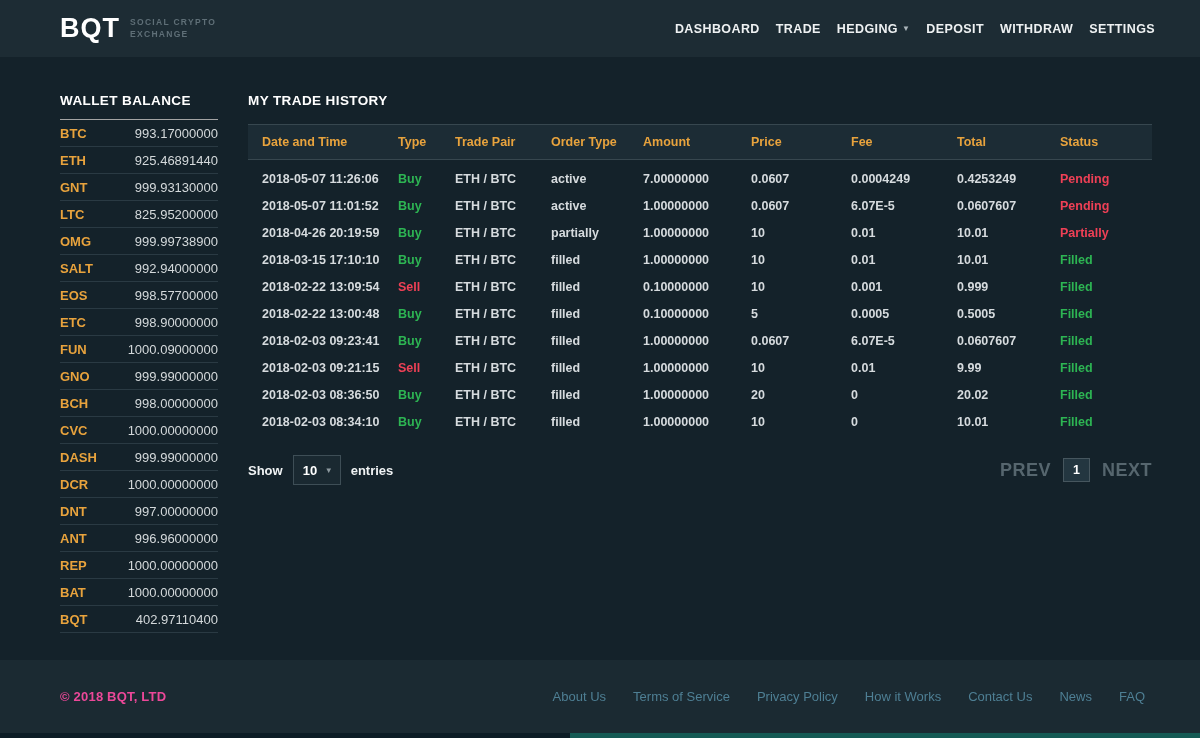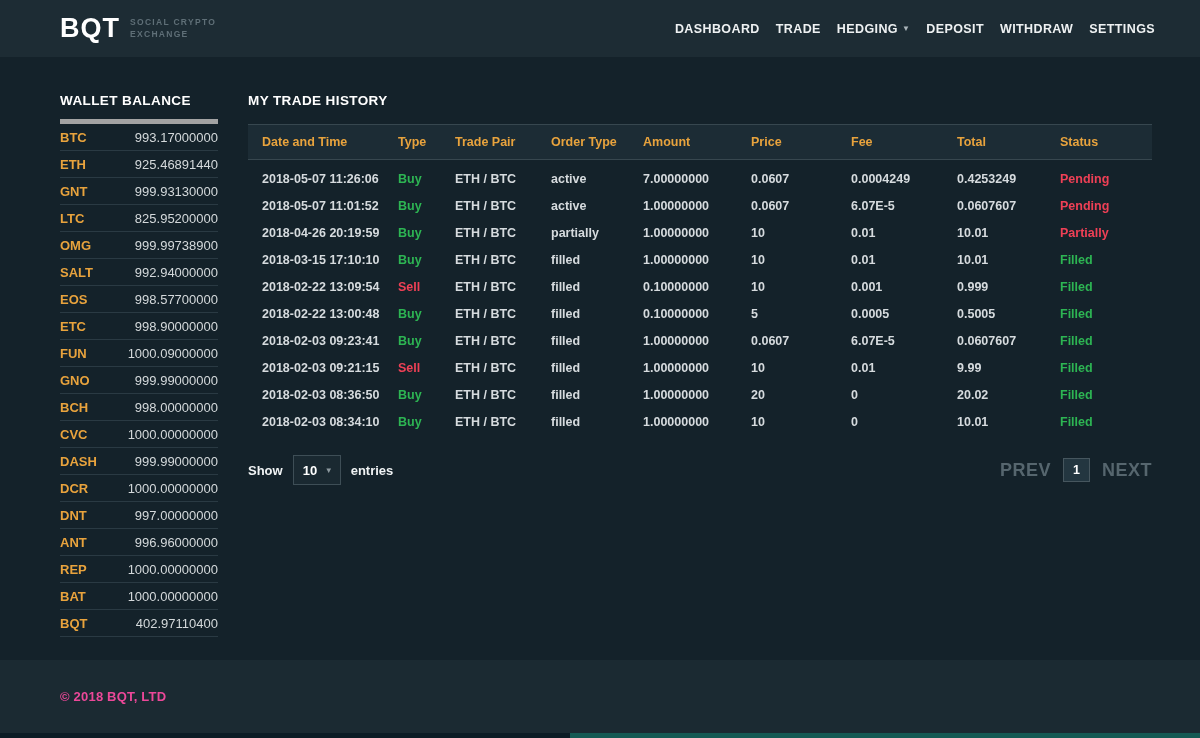--- a/index.html
+++ b/index.html
@@ -39,21 +39,21 @@
   .account-btn{
     background:#3e505a;border:1px solid #4a5c66;border-radius:2px;
     color:#ffffff;font-family:inherit;font-size:12.5px;font-weight:700;letter-spacing:.4px;
     padding:9px 13px;cursor:pointer;white-space:nowrap;margin-left:6px;
   }
   
   .main{flex:1 1 auto;display:flex;align-items:flex-start;padding:36px 48px 0 60px;overflow:hidden}
   .panel-title{font-size:13.5px;font-weight:700;color:#ffffff;letter-spacing:.4px}
   
   .sidebar{width:158px;flex:0 0 158px}
-  .sidebar .panel-title{padding-bottom:11px;border-bottom:5px solid #a3a3a3}
+  .sidebar .panel-title{padding-bottom:11px;border-bottom:1px solid #a3a3a3}
   .wallet-row{
     display:flex;justify-content:space-between;align-items:center;
     border-bottom:1px solid #2a3a43;padding:6px 0 5px;font-size:13px;
   }
   .wallet-coin{color:var(--accent-orange,#e8a33d);font-weight:700}
   .wallet-amount{color:#d4d9db}
   
   .content{flex:1 1 auto;margin-left:30px}
   .content .panel-title{margin-bottom:16px}
   table{width:100%;border-collapse:collapse;table-layout:fixed}
@@ -409,18 +409,35 @@
         <a class="page-nav">PREV</a>
         <span class="page-box">1</span>
         <a class="page-nav">NEXT</a>
       </div>
     </div>
   </section>
 </main>
 
 <footer class="footer">
   <span class="copyright">© 2018 BQT, LTD</span>
+  <div class="footer-links">
+
+      <a class="footer-link">About Us</a>
+
+      <a class="footer-link">Terms of Service</a>
+
+      <a class="footer-link">Privacy Policy</a>
+
+      <a class="footer-link">How it Works</a>
+
+      <a class="footer-link">Contact Us</a>
+
+      <a class="footer-link">News</a>
+
+      <a class="footer-link">FAQ</a>
+
+  </div>
 </footer>
 
 <div class="bottom-strip">
   <div class="bs-left"></div>
   <div class="bs-right"></div>
 </div>
 
 </body></html>

